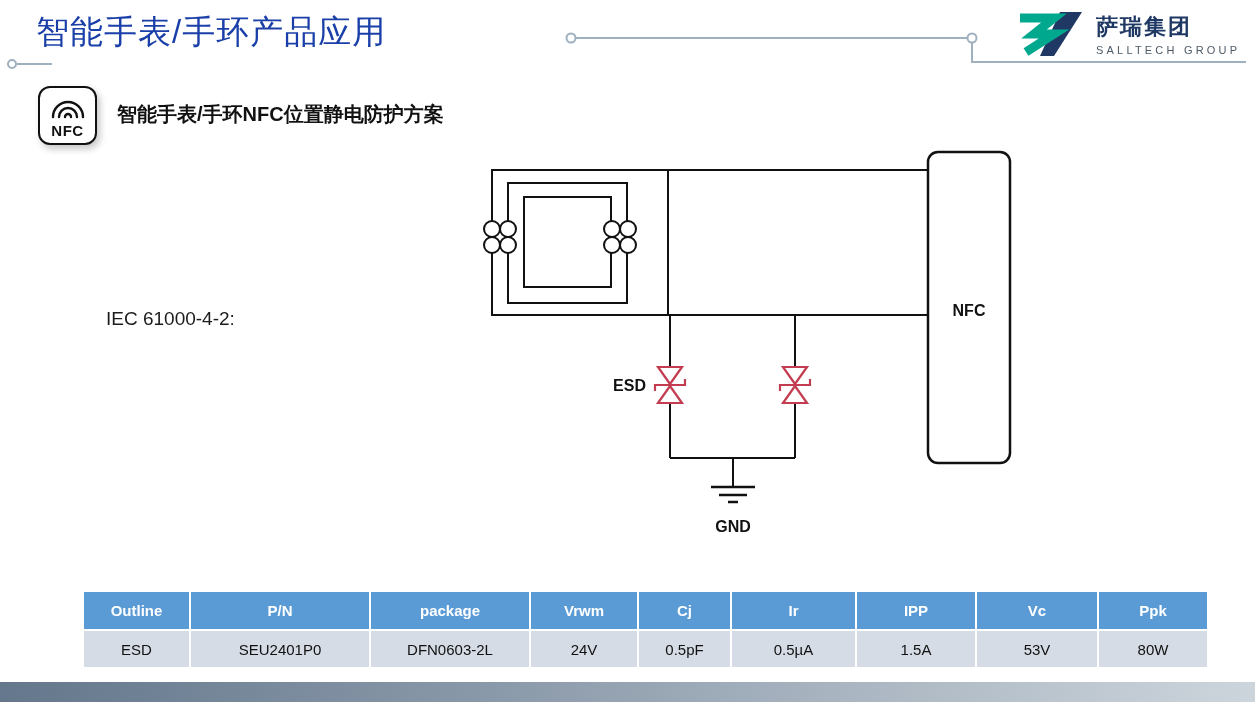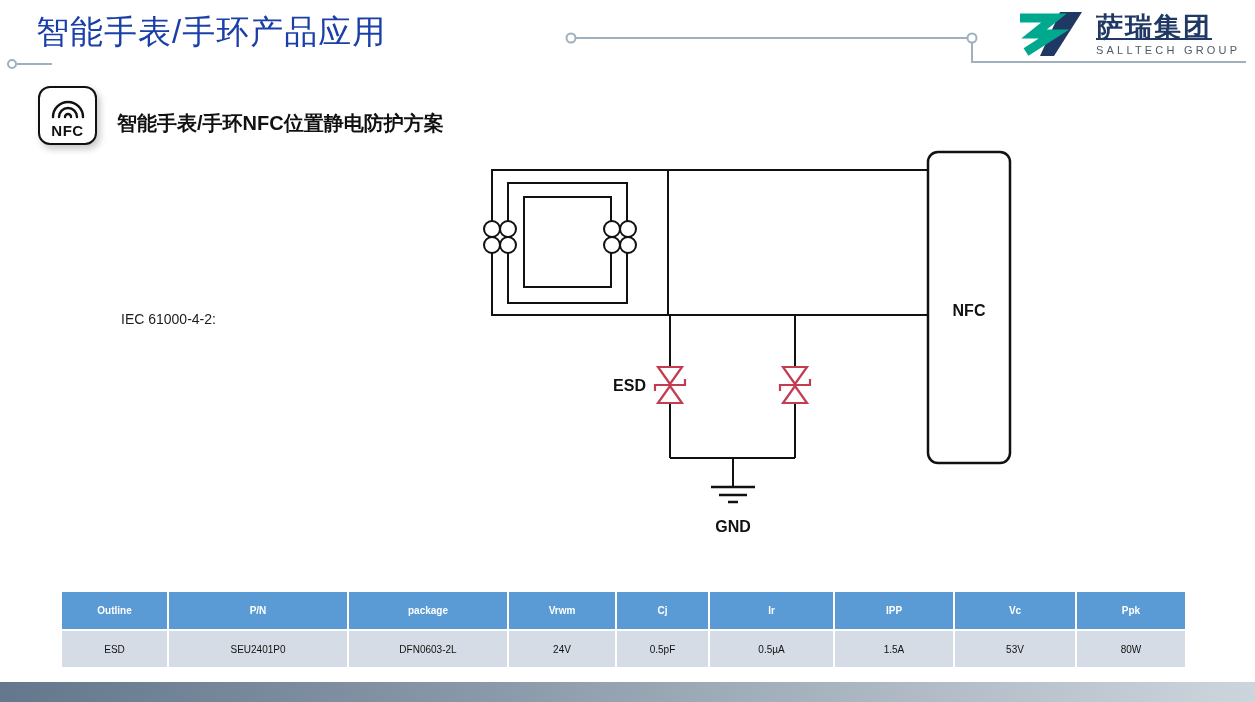--- a/index.html
+++ b/index.html
@@ -9,44 +9,44 @@
   .title{position:absolute;left:36px;top:10px;font-size:33px;font-weight:normal;
          color:var(--title-blue,#1a3fa8);letter-spacing:1px;}
 
   .deco{position:absolute;left:0;top:0;width:1255px;height:90px;}
   .deco .ln{stroke:#9fb0bf;stroke-width:2;fill:none;}
   .deco .dot{fill:#fff;stroke:#9fb0bf;stroke-width:2;}
 
   .logo{position:absolute;left:1014px;top:10px;display:flex;align-items:center;gap:8px;}
   .logo-mark-green{fill:none;stroke:var(--logo-green,#00a88e);stroke-width:9;}
   .logo-mark-navy{fill:var(--logo-navy,#203864);}
-  .logo-name{font-size:27px;font-weight:bold;color:var(--logo-navy,#203864);letter-spacing:2px;line-height:30px;text-decoration:underline;}
+  .logo-name{font-size:22px;font-weight:bold;color:var(--logo-navy,#203864);letter-spacing:2px;line-height:30px;}
   .logo-sub{font-size:11px;color:#4d5a66;letter-spacing:3.2px;margin-top:2px;}
 
   .badge{position:absolute;left:38px;top:86px;width:59px;height:59px;border:2.5px solid #111;
          border-radius:12px;background:#fff;box-sizing:border-box;
          box-shadow:3px 4px 7px rgba(0,0,0,.22);}
   .badge svg{position:absolute;top:5px;left:50%;transform:translateX(-50%);}
   .badge-label{position:absolute;bottom:4px;width:100%;text-align:center;
                font-size:15px;font-weight:bold;color:#111;letter-spacing:.5px;}
 
-  .subtitle{position:absolute;left:117px;top:110px;font-size:20px;font-weight:bold;color:#111;}
+  .subtitle{position:absolute;left:117px;top:101px;font-size:20px;font-weight:bold;color:#111;}
 
-  .iec{position:absolute;left:121px;top:305px;font-size:14px;color:#1c1c1c;line-height:28px;}
+  .iec{position:absolute;left:106px;top:305px;font-size:19px;color:#1c1c1c;line-height:28px;}
 
   .circuit{position:absolute;left:480px;top:140px;}
   .wire{stroke:#111;stroke-width:2;fill:none;}
   .thick{stroke-width:2.5;}
   .coil{stroke:#111;stroke-width:2;fill:#fff;}
   .diode-tri{fill:#fff;stroke:var(--diode-red,#c33c50);stroke-width:2.2;}
   .diode-bar{fill:none;stroke:var(--diode-red,#c33c50);stroke-width:2.2;}
   .circuit text{font-family:"Liberation Sans","DejaVu Sans",sans-serif;font-weight:bold;fill:#111;}
 
-  .spec{position:absolute;left:60px;top:590px;width:1125px;border-collapse:collapse;
-        table-layout:fixed;font-size:10px;}
+  .spec{position:absolute;left:82px;top:590px;width:1125px;border-collapse:collapse;
+        table-layout:fixed;font-size:15px;}
   .spec th{background:var(--header-bg,#5b9bd5);color:#fff;font-weight:bold;height:37px;
            border:2px solid #fff;padding:0;text-align:center;}
   .spec td{background:var(--row-bg,#d6dce5);color:#111;height:36px;
            border:2px solid #fff;padding:0;text-align:center;}
 
   .footer{position:absolute;left:0;top:682px;width:1255px;height:20px;
           background:linear-gradient(90deg,#64778c 0%,#8b9aaa 40%,#cdd5dc 100%);}
 </style>
 </head>
 <body>

